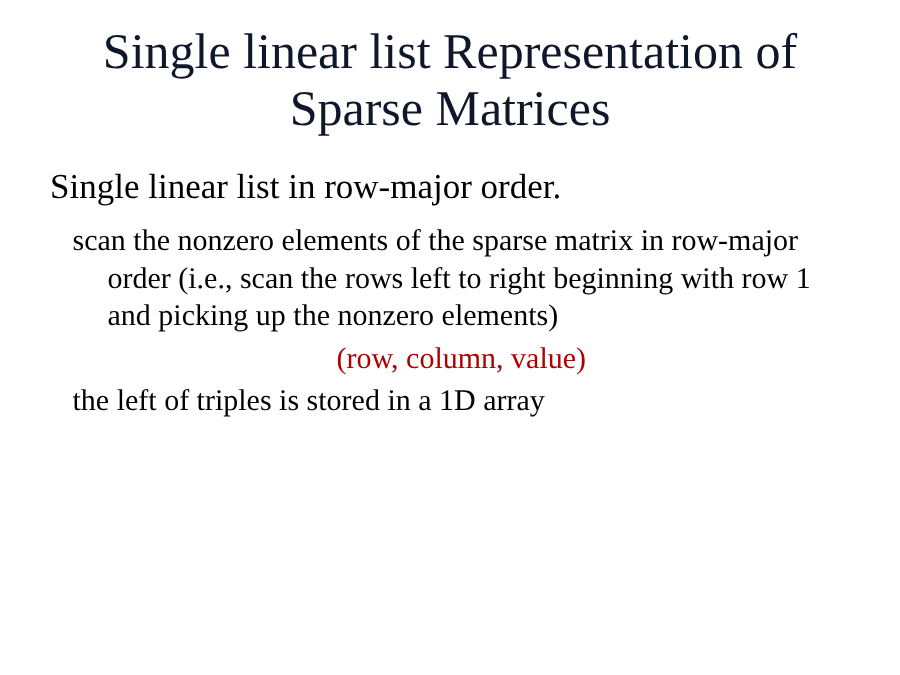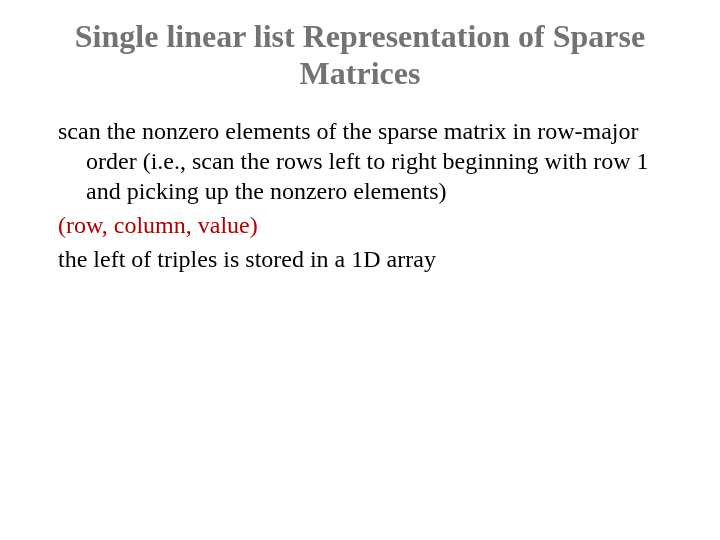--- a/index.html
+++ b/index.html
@@ -12,55 +12,57 @@
     color: #000000;
     overflow: hidden;
   }
   .slide {
     width: 720px;
     height: 540px;
     box-sizing: border-box;
     padding: 18px 40px 40px 40px;
   }
   .title {
-    font-size: 32px;
+    font-size: 40px;
     line-height: 1.15;
-    color: #737373;
+    color: #0f172a;
     text-align: center;
     margin: 0 0 24px 0;
-    font-weight: bold;
+    font-weight: normal;
   }
   .subtitle {
     font-size: 28px;
     color: #000000;
     margin: 0 0 12px 0;
     font-weight: normal;
   }
   .body-block {
     margin-left: 18px;
     font-size: 24px;
     line-height: 1.25;
     color: #000000;
   }
   .para {
     margin: 0 0 4px 0;
     text-indent: -28px;
     padding-left: 28px;
   }
   .triple-line {
+    text-align: center;
     text-indent: 0;
     padding-left: 0;
   }
   .accent {
     color: #b00000;
   }
 </style>
 </head>
 <body>
 
 <div class="slide">
   <h1 class="title">Single linear list Representation of Sparse Matrices</h1>
+  <div class="subtitle">Single linear list in row-major order.</div>
   <div class="body-block">
     <p class="para">scan the nonzero elements of the sparse matrix in row-major order (i.e., scan the rows left to right beginning with row 1 and picking up the nonzero elements)</p>
     <p class="para triple-line accent">(row, column, value)</p>
     <p class="para">the left of triples is stored in a 1D array</p>
   </div>
 </div>
 
 </body></html>

